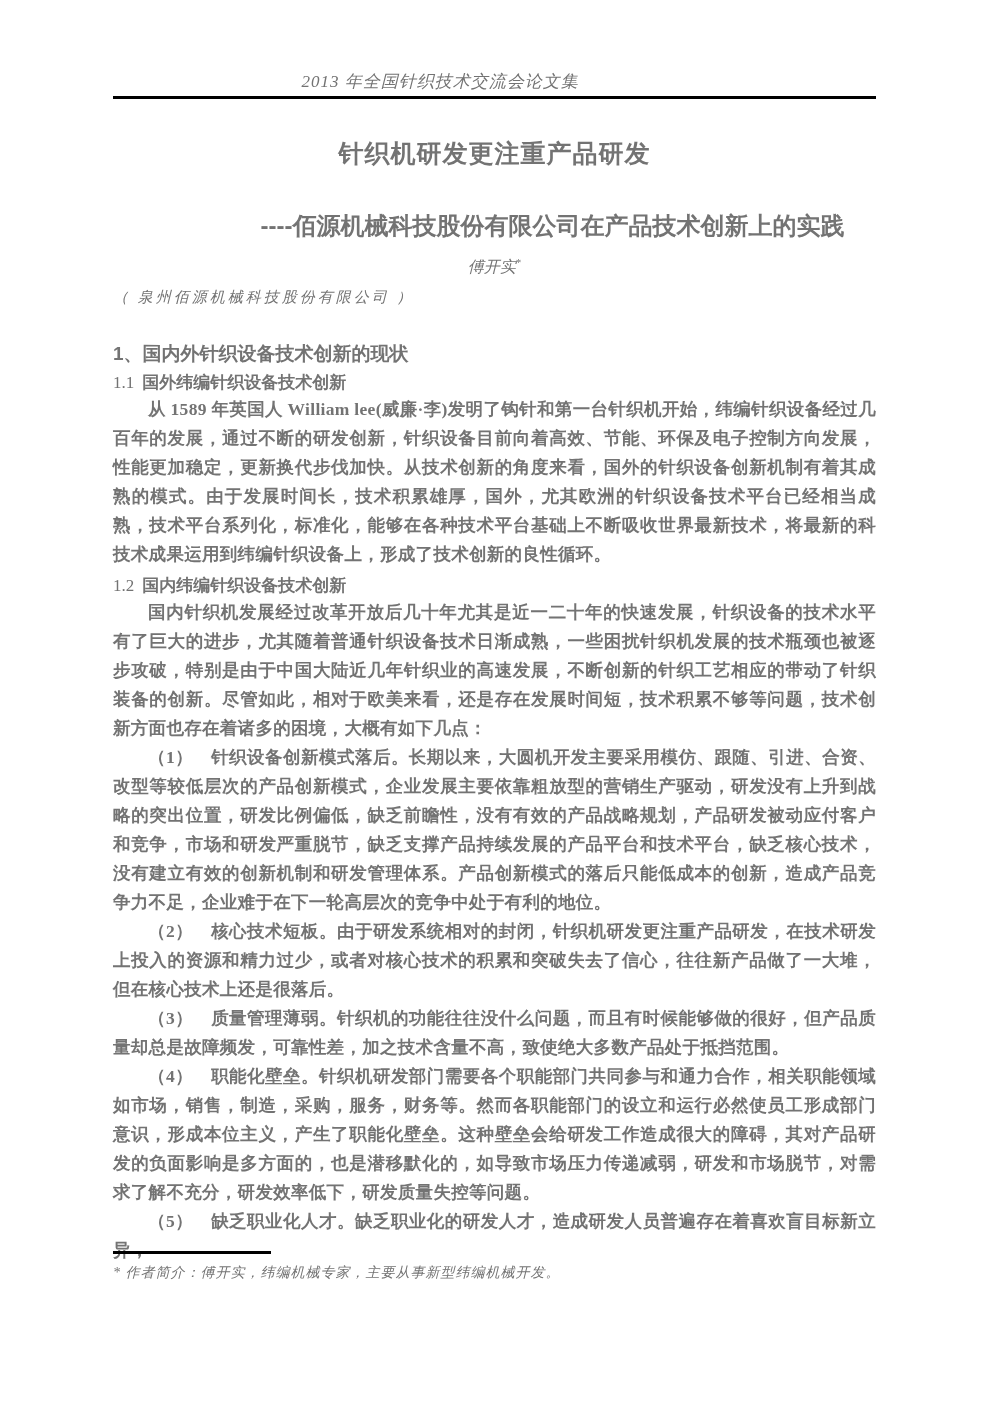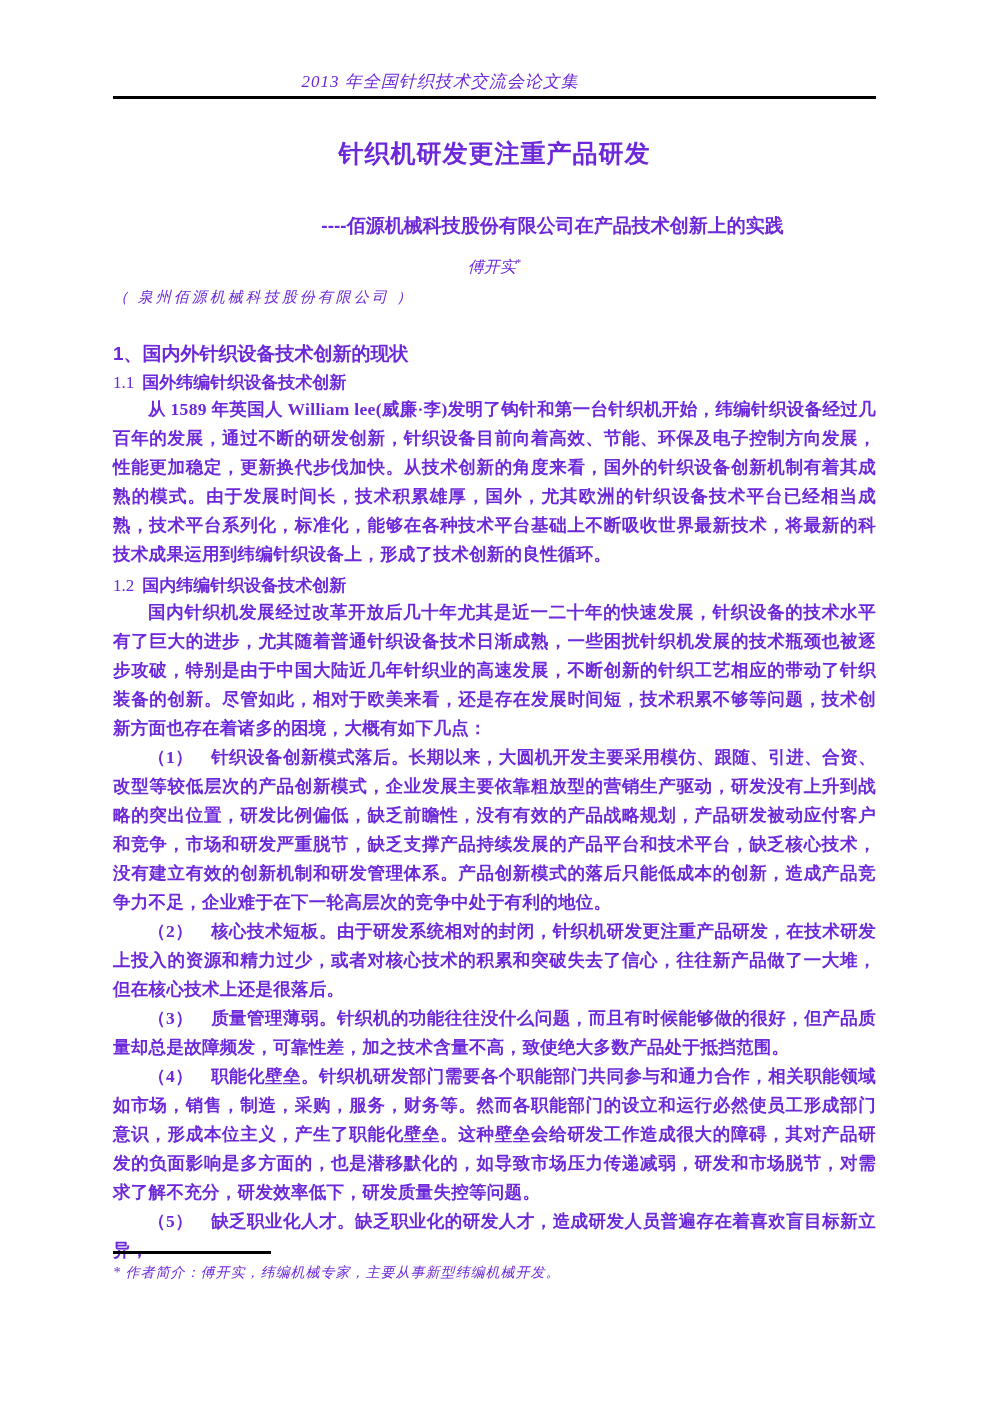--- a/index.html
+++ b/index.html
@@ -3,21 +3,21 @@
 <meta charset="utf-8">
 <style>
   html, body { margin: 0; padding: 0; }
   body { background: #ffffff; }
 
   .page {
     position: relative;
     width: 880px;
     height: 1403px;
     background: #ffffff;
-    color: #6d28d9;
+    color: #737373;
     font-family: "Liberation Serif", "DejaVu Serif", serif;
     overflow: hidden;
   }
 
   
   .running-head {
     position: absolute;
     top: 70px; left: 0;
     width: 100%;
     text-align: center;
@@ -49,21 +49,21 @@
     line-height: 29px;
     letter-spacing: 1px;
   }
   .subtitle {
     margin: 45px 0 0 0;
     position: relative;
     left: 58px;
     text-align: center;
     font-family: "Liberation Sans", "DejaVu Sans", sans-serif;
     font-weight: 700;
-    font-size: 19px;
+    font-size: 24px;
     line-height: 26px;
   }
   .author {
     margin: 9px 0 0 0;
     text-align: center;
     font-size: 16px;
     line-height: 28px;
     font-style: italic;
   }
   .author sup { font-size: 11px; font-style: normal; }

